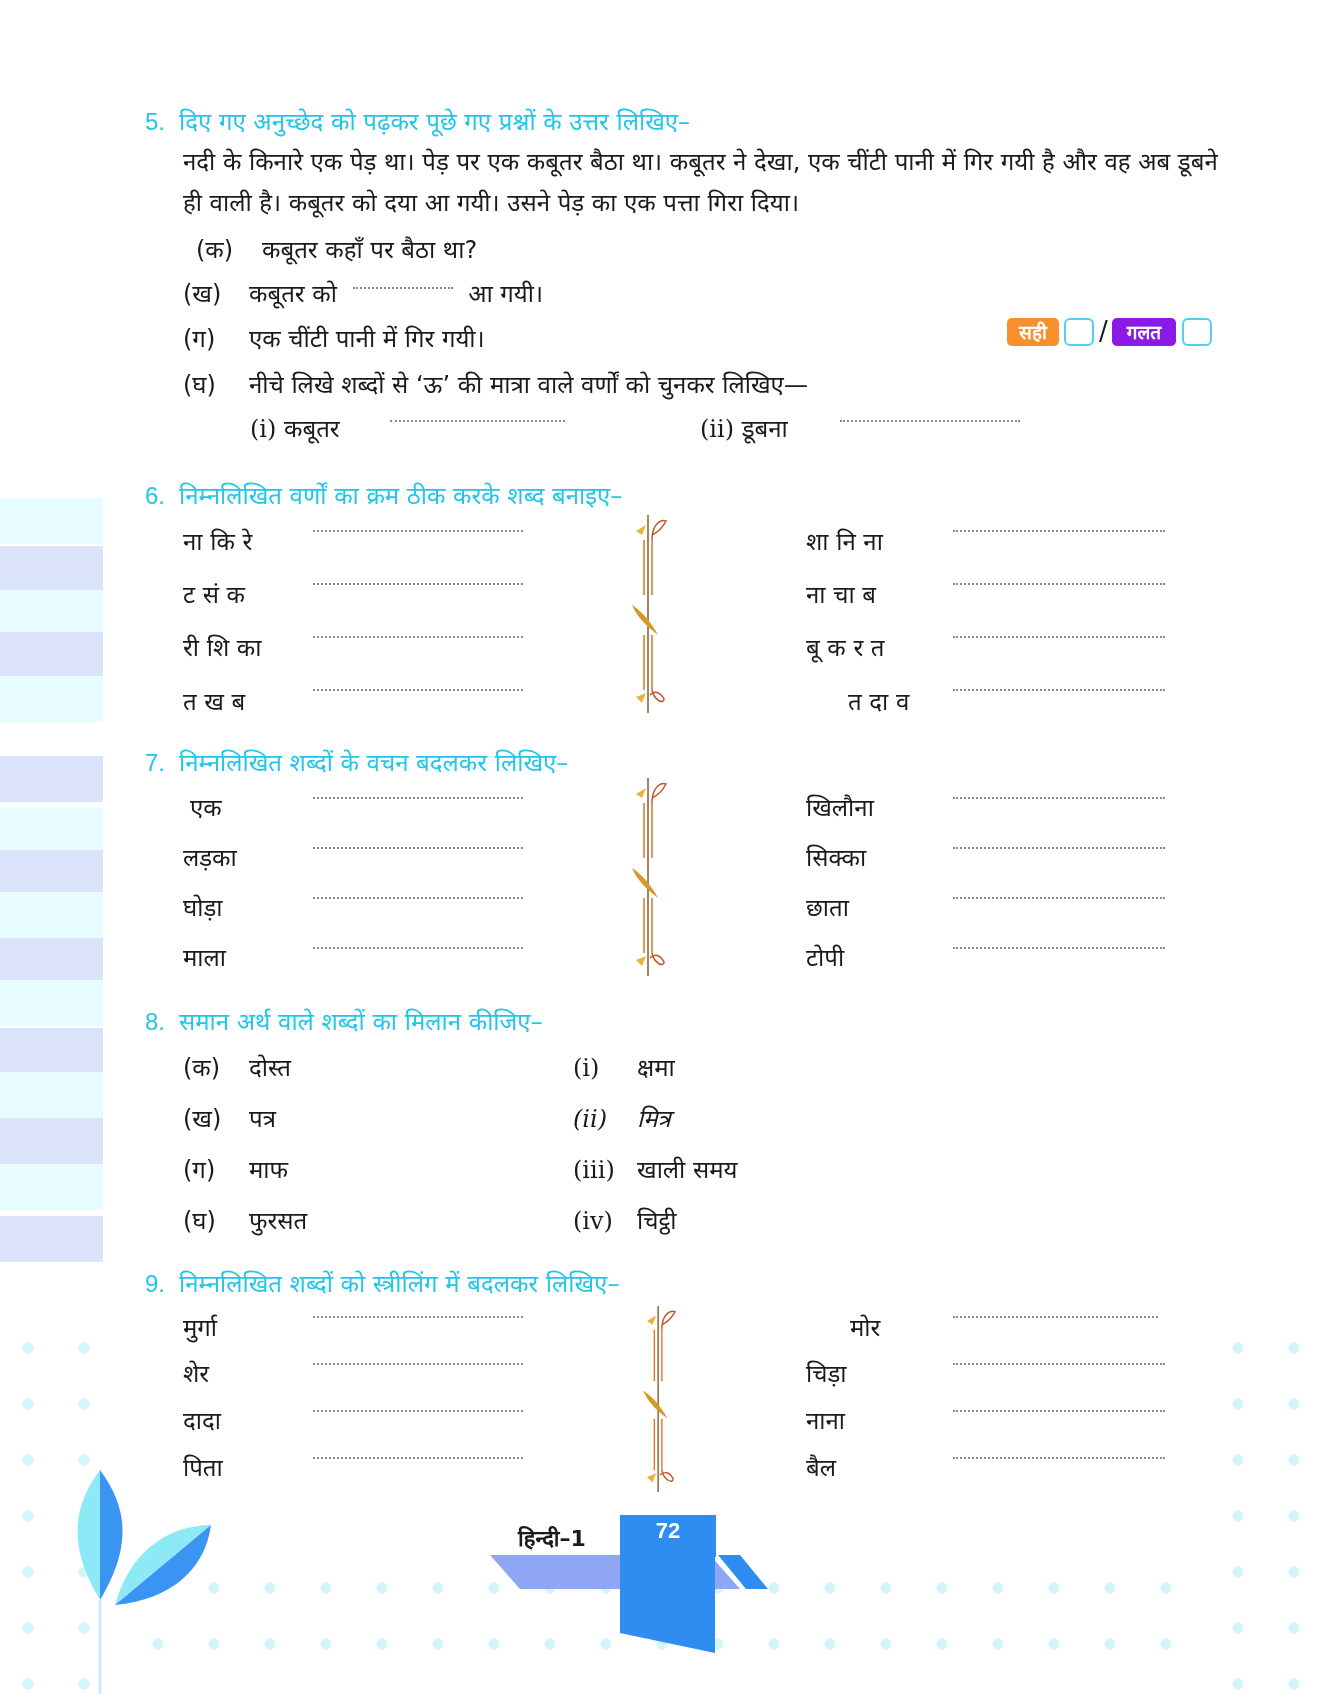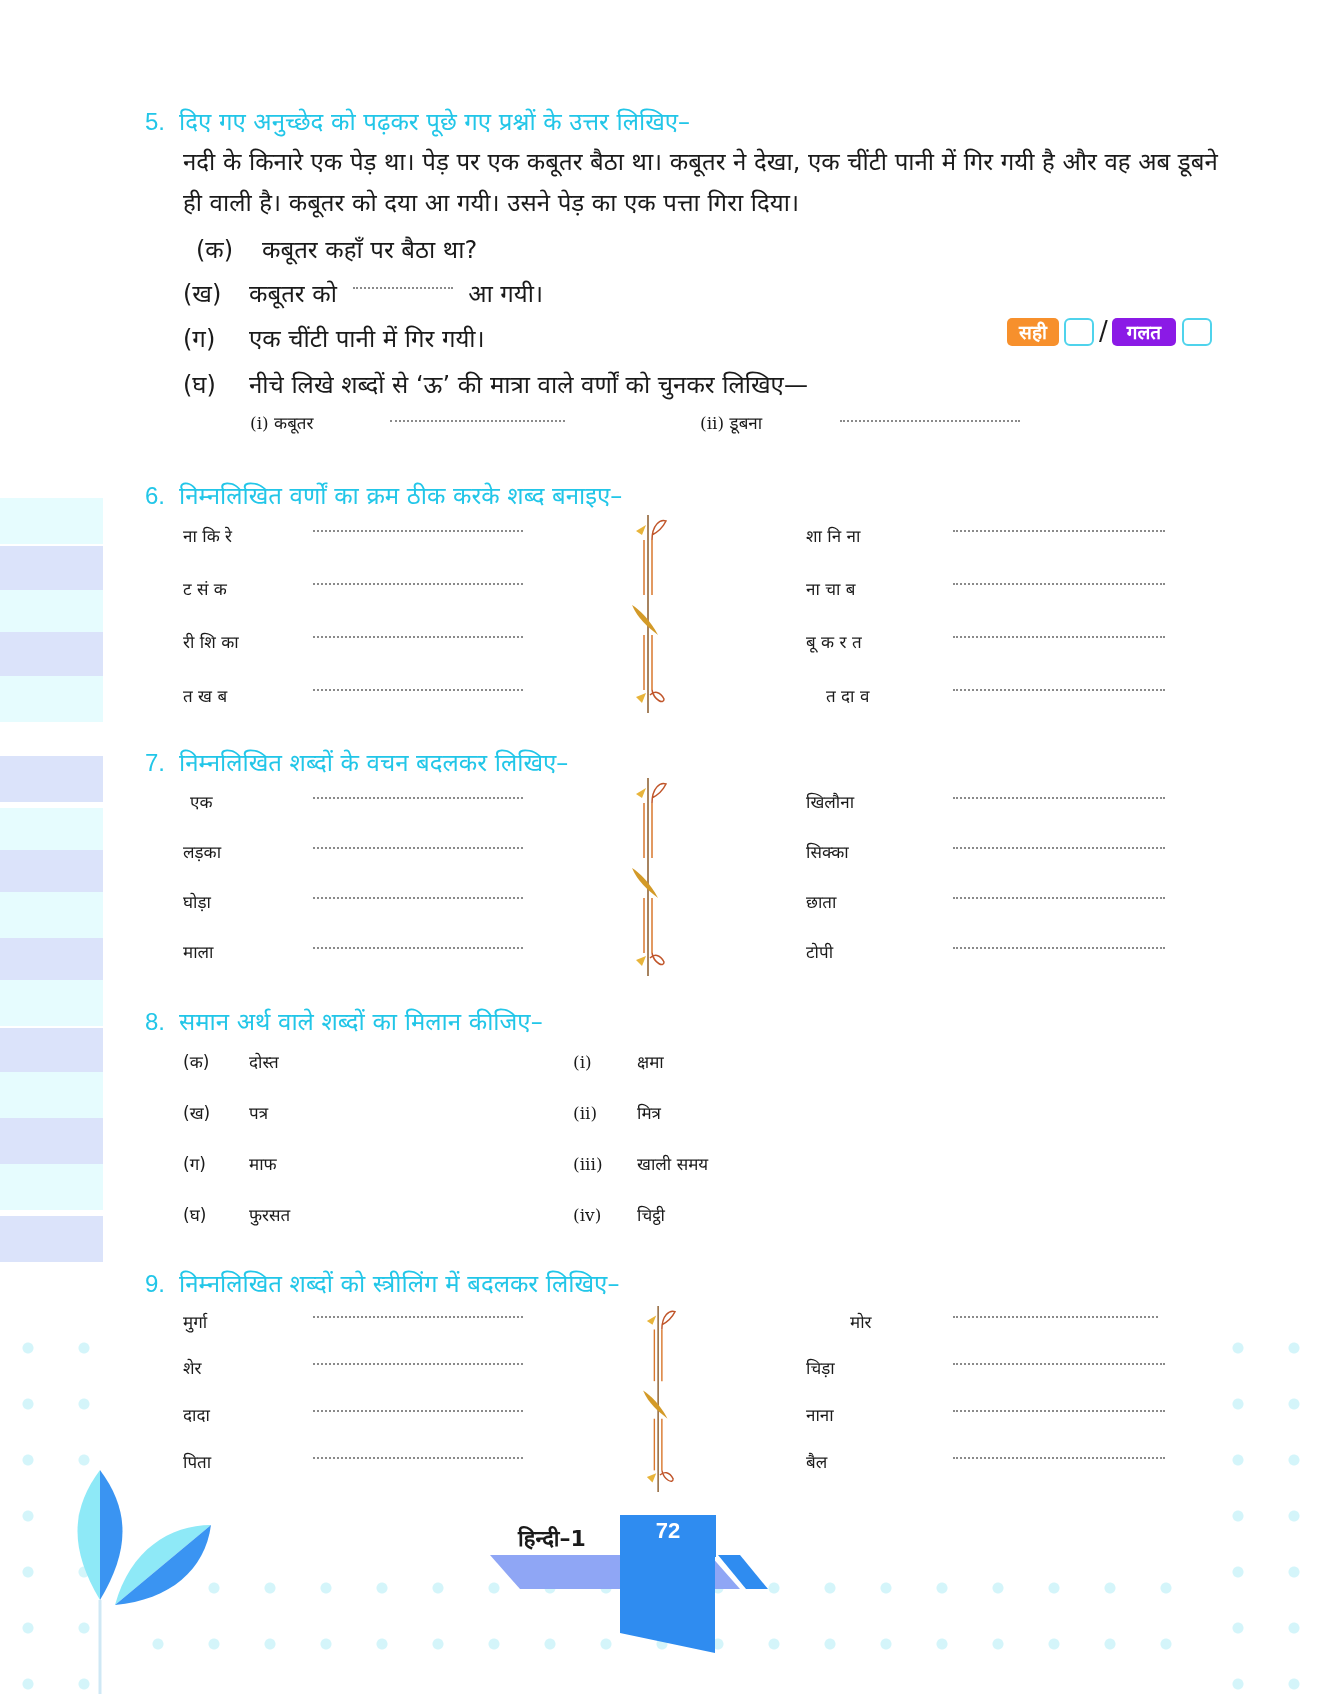--- a/index.html
+++ b/index.html
@@ -5,21 +5,21 @@
   html, body { margin:0; padding:0; }
   body { width:1334px; height:1694px; position:relative; background:#ffffff; overflow:hidden;
          font-family:"DejaVu Sans","Liberation Sans",sans-serif; color:#1a1a1a; }
   .abs { position:absolute; }
   .q-head { position:absolute; left:145px; font-size:24px; color:#22c6e8; white-space:nowrap; }
   .q-head .num { font-family:"Liberation Sans",sans-serif; margin-right:14px; }
   .para { position:absolute; left:183px; font-size:24px; line-height:41px; width:1040px; }
   .sub { position:absolute; left:183px; font-size:24px; white-space:nowrap; }
   .sub .lbl { display:inline-block; width:66px; }
   .dots { display:inline-block; border-bottom:2px dotted #8a8a8a; height:1px; vertical-align:middle; }
-  .word { position:absolute; font-size:17px; white-space:nowrap; }
+  .word { position:absolute; font-size:24px; white-space:nowrap; }
   .line { position:absolute; border-bottom:2px dotted #8a8a8a; height:0; }
   .roman { font-family:"DejaVu Serif","Liberation Serif",serif; }
   .badge { position:absolute; top:318px; height:28px; border-radius:5px; color:#fff; font-size:19px;
            display:flex; align-items:center; justify-content:center; font-weight:bold; }
   .box { position:absolute; top:318px; width:30px; height:28px; border:2px solid #4fd3ec; border-radius:6px; box-sizing:border-box; background:#fff; }
   .side-bar { position:absolute; left:0; width:103px; height:46px; }
   .dotpat { position:absolute; background-image:radial-gradient(circle, #d4f5fa 5px, transparent 6px);
             background-size:56px 56px; }
   .divider { position:absolute; width:40px; }
 </style>
@@ -99,21 +99,21 @@
 <div class="word" style="left:183px;top:577px;">ट सं क</div>
 <div class="word" style="left:183px;top:630px;">री शि का</div>
 <div class="word" style="left:183px;top:684px;">त ख ब</div>
 <div class="line" style="left:313px;top:530px;width:210px;"></div>
 <div class="line" style="left:313px;top:583px;width:210px;"></div>
 <div class="line" style="left:313px;top:636px;width:210px;"></div>
 <div class="line" style="left:313px;top:689px;width:210px;"></div>
 <div class="word" style="left:806px;top:524px;">शा नि ना</div>
 <div class="word" style="left:806px;top:577px;">ना चा ब</div>
 <div class="word" style="left:806px;top:630px;">बू क र त</div>
-<div class="word" style="left:826px;top:684px;">त दा व</div>
+<div class="word" style="left:848px;top:684px;">त दा व</div>
 <div class="line" style="left:953px;top:530px;width:212px;"></div>
 <div class="line" style="left:953px;top:583px;width:212px;"></div>
 <div class="line" style="left:953px;top:636px;width:212px;"></div>
 <div class="line" style="left:953px;top:689px;width:212px;"></div>
 
 <svg class="divider" style="left:630px;top:515px;" height="198" viewBox="0 0 40 198">
   <line x1="18" y1="0" x2="18" y2="198" stroke="#8a5a2a" stroke-width="1.5"></line>
   <line x1="14" y1="25" x2="14" y2="80" stroke="#d9772c" stroke-width="1.5"></line>
   <line x1="22" y1="25" x2="22" y2="80" stroke="#d9772c" stroke-width="1.5"></line>
   <line x1="14" y1="120" x2="14" y2="175" stroke="#d9772c" stroke-width="1.5"></line>
@@ -159,21 +159,21 @@
 </svg>
 
 <div class="q-head" style="top:1004px;">
   <span class="num">8.</span><span>समान अर्थ वाले शब्दों का मिलान कीजिए–</span>
 </div>
 <div class="word" style="left:183px;top:1050px;"><span style="display:inline-block;width:66px;">(क)</span><span>दोस्त</span></div>
 <div class="word" style="left:183px;top:1101px;"><span style="display:inline-block;width:66px;">(ख)</span><span>पत्र</span></div>
 <div class="word" style="left:183px;top:1152px;"><span style="display:inline-block;width:66px;">(ग)</span><span>माफ</span></div>
 <div class="word" style="left:183px;top:1203px;"><span style="display:inline-block;width:66px;">(घ)</span><span>फुरसत</span></div>
 <div class="word" style="left:573px;top:1050px;"><span class="roman" style="display:inline-block;width:64px;">(i)</span><span>क्षमा</span></div>
-<div class="word" style="left:573px;top:1101px;"><span class="roman" style="display:inline-block;width:64px;">(ii)</span><span>मित्र</span></div>
+<div class="word" style="left:573px;top:1101px;font-style:italic;"><span class="roman" style="display:inline-block;width:64px;">(ii)</span><span>मित्र</span></div>
 <div class="word" style="left:573px;top:1152px;"><span class="roman" style="display:inline-block;width:64px;">(iii)</span><span>खाली समय</span></div>
 <div class="word" style="left:573px;top:1203px;"><span class="roman" style="display:inline-block;width:64px;">(iv)</span><span>चिट्ठी</span></div>
 
 <div class="q-head" style="top:1266px;">
   <span class="num">9.</span><span>निम्नलिखित शब्दों को स्त्रीलिंग में बदलकर लिखिए–</span>
 </div>
 <div class="word" style="left:183px;top:1310px;">मुर्गा</div>
 <div class="word" style="left:183px;top:1356px;">शेर</div>
 <div class="word" style="left:183px;top:1403px;">दादा</div>
 <div class="word" style="left:183px;top:1450px;">पिता</div>

